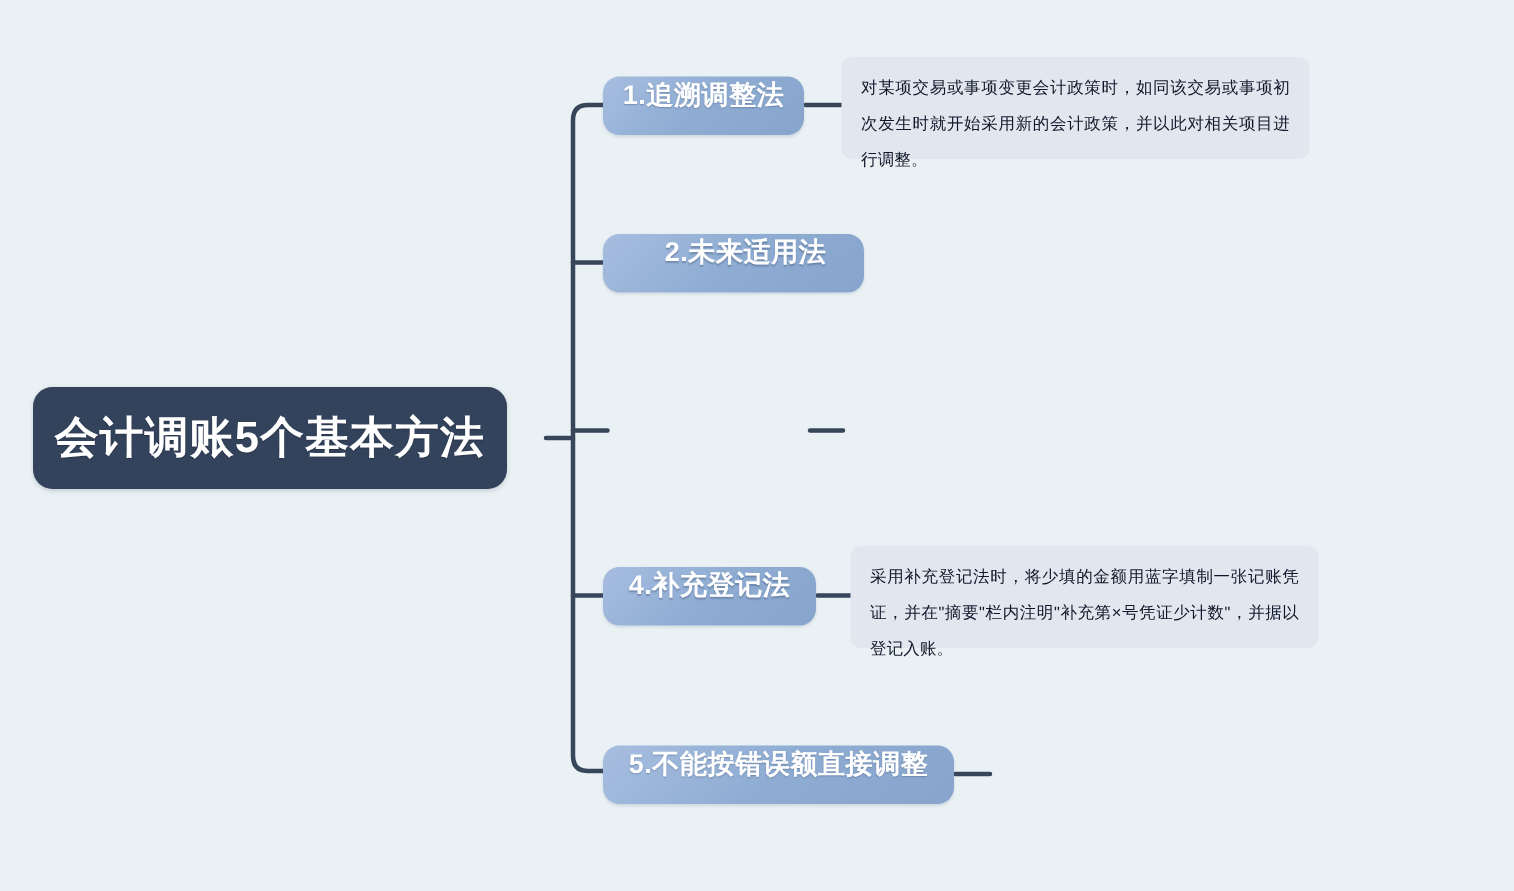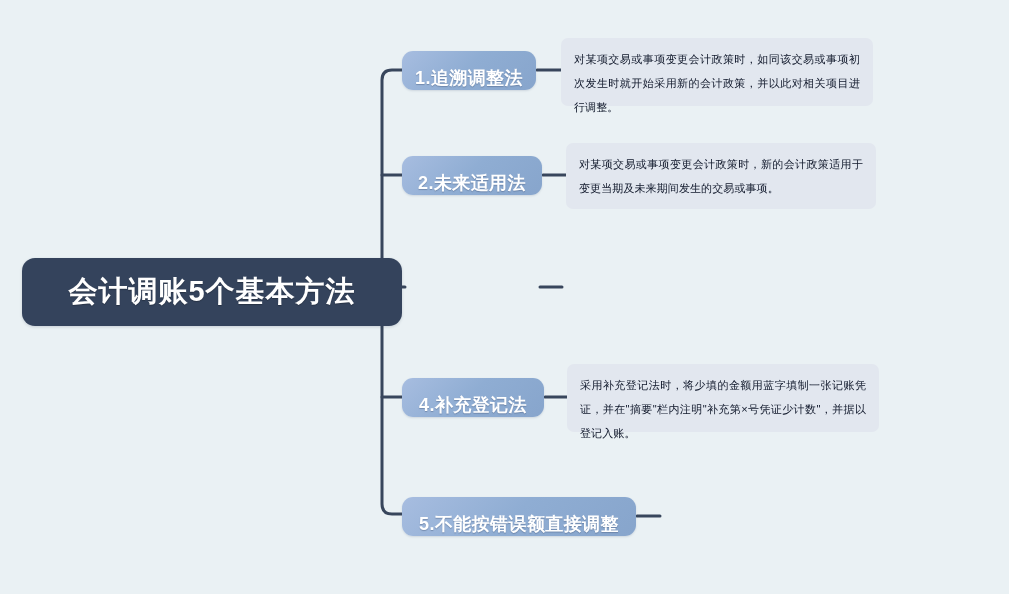--- a/index.html
+++ b/index.html
@@ -25,21 +25,21 @@
     left: 0; top: 0;
     width: 1009px;
     height: 594px;
     pointer-events: none;
   }
   
   .root-node {
     position: absolute;
     left: 22px;
     top: 258px;
-    width: 380px;
+    width: 316px;
     height: 68px;
     background: #34435c;
     border-radius: 13px;
     display: flex;
     align-items: center;
     justify-content: center;
     box-shadow: 0 1px 3px rgba(40,55,80,0.18);
   }
   .root-node .root-label {
     color: #ffffff;
@@ -49,21 +49,21 @@
     white-space: nowrap;
     text-shadow: 0 1px 1px rgba(0,0,0,0.25);
   }
   
   .branch-node {
     position: absolute;
     height: 39px;
     border-radius: 11px;
     background: linear-gradient(135deg, #a7bde0 0%, #8fadd3 48%, #87a5cc 100%);
     display: flex;
-    align-items: flex-end;
+    align-items: flex-start;
     justify-content: center;
     box-shadow: 0 1px 2px rgba(60,80,110,0.16);
   }
   .branch-node .branch-label {
     color: #ffffff;
     font-size: 18px;
     font-weight: bold;
     letter-spacing: 0.4px;
     white-space: nowrap;
     text-shadow: 0 1px 1px rgba(70,90,125,0.45);
@@ -113,25 +113,22 @@
     <span class="root-label">会计调账5个基本方法</span>
   </div>
 
   <div class="branch-node" style="left:402px; top:51px; width:134px;">
     <span class="branch-label">1.追溯调整法</span>
   </div>
   <div class="desc-box" style="left:561px; top:38px; width:312px; height:68px;">
     <span class="desc-text">对某项交易或事项变更会计政策时，如同该交易或事项初次发生时就开始采用新的会计政策，并以此对相关项目进行调整。</span>
   </div>
 
-  <div class="branch-node" style="left:402px; top:156px; width:140px;">
+  <div class="branch-node" style="left:402px; top:156px; width:158px;padding-left:16px;">
     <span class="branch-label">2.未来适用法</span>
-  </div>
-  <div class="desc-box" style="left:566px; top:143px; width:310px; height:66px;">
-    <span class="desc-text">对某项交易或事项变更会计政策时，新的会计政策适用于变更当期及未来期间发生的交易或事项。</span>
   </div>
 
 
   <div class="branch-node" style="left:402px; top:378px; width:142px;">
     <span class="branch-label">4.补充登记法</span>
   </div>
   <div class="desc-box" style="left:567px; top:364px; width:312px; height:68px;">
     <span class="desc-text">采用补充登记法时，将少填的金额用蓝字填制一张记账凭证，并在"摘要"栏内注明"补充第×号凭证少计数"，并据以登记入账。</span>
   </div>
 

